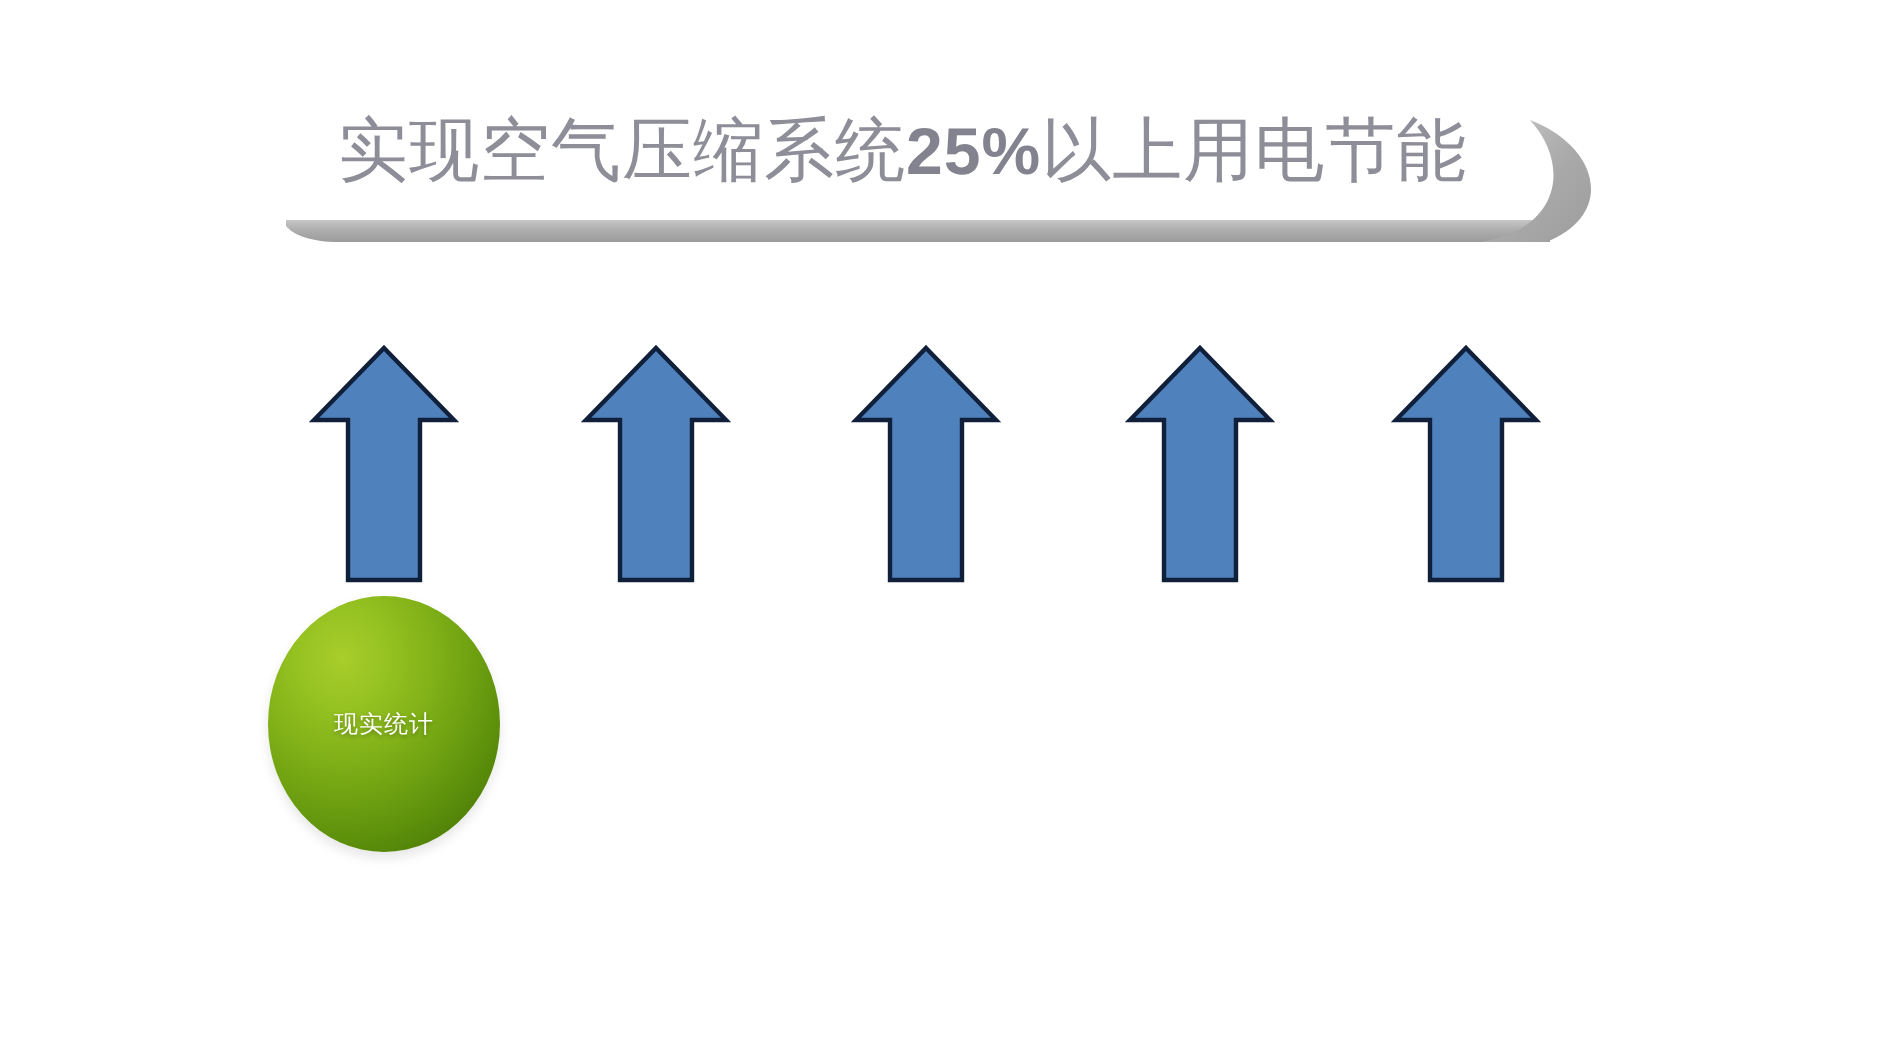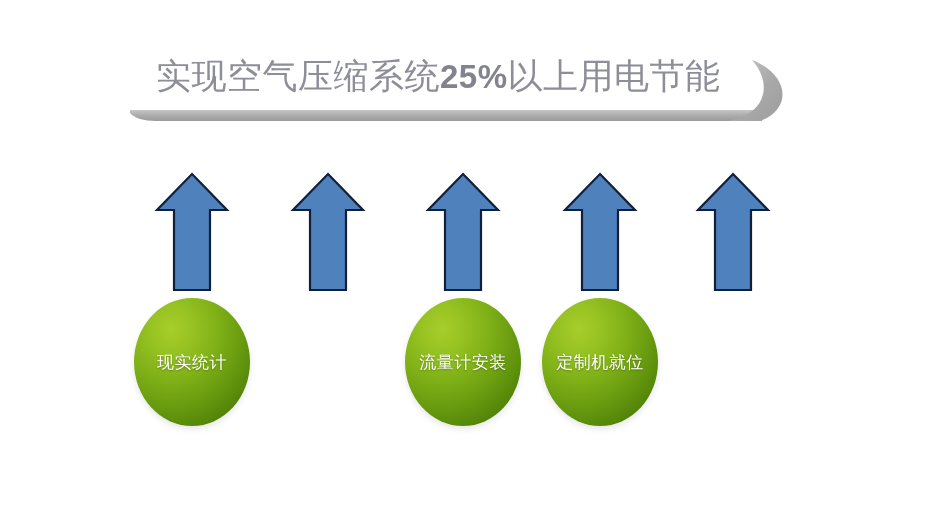--- a/index.html
+++ b/index.html
@@ -14,21 +14,21 @@
     position: relative;
     width: 945px;
     height: 529px;
     background: #ffffff;
     overflow: hidden;
   }
 
   
   .banner {
     position: absolute;
-    left: 4px;
+    left: 17px;
     top: 0;
     width: 802px;
     height: 150px;
     text-decoration: underline;
   }
   .banner-svg {
     position: absolute;
     left: 0;
     top: 0;
   }
@@ -76,21 +76,21 @@
         #4a7a07 74%,
         #365c05 88%,
         #25420a 100%);
     display: flex;
     align-items: center;
     justify-content: center;
     box-shadow: 0 3px 6px rgba(0,0,0,0.10);
   }
   .sphere-label {
     font-family: "DejaVu Serif", "Liberation Serif", serif;
-    font-size: 17px;
+    font-size: 12px;
     color: #ffffff;
     text-align: center;
     line-height: 23px;
     letter-spacing: 0.5px;
     white-space: pre-line;
     text-shadow: 0 1px 2px rgba(0,0,0,0.30);
   }
   .sphere-label.small {
     font-size: 17px;
   }
@@ -146,20 +146,14 @@
   <svg class="arrow" style="left:562px;" viewBox="0 0 76 122">
     <polygon points="38,3 73,39 56,39 56,119 20,119 20,39 3,39" fill="#4f81bd" stroke="#11203a" stroke-width="2.2" stroke-linejoin="miter"></polygon>
   </svg>
   <svg class="arrow" style="left:695px;" viewBox="0 0 76 122">
     <polygon points="38,3 73,39 56,39 56,119 20,119 20,39 3,39" fill="#4f81bd" stroke="#11203a" stroke-width="2.2" stroke-linejoin="miter"></polygon>
   </svg>
 
   <div class="sphere" style="left:134px;">
     <span class="sphere-label">现实统计</span>
   </div>
-  <div class="sphere" style="left:405px;">
-    <span class="sphere-label small">流量计安装</span>
-  </div>
-  <div class="sphere" style="left:542px;">
-    <span class="sphere-label small">定制机就位</span>
-  </div>
 
 </div>
 
 </body></html>

